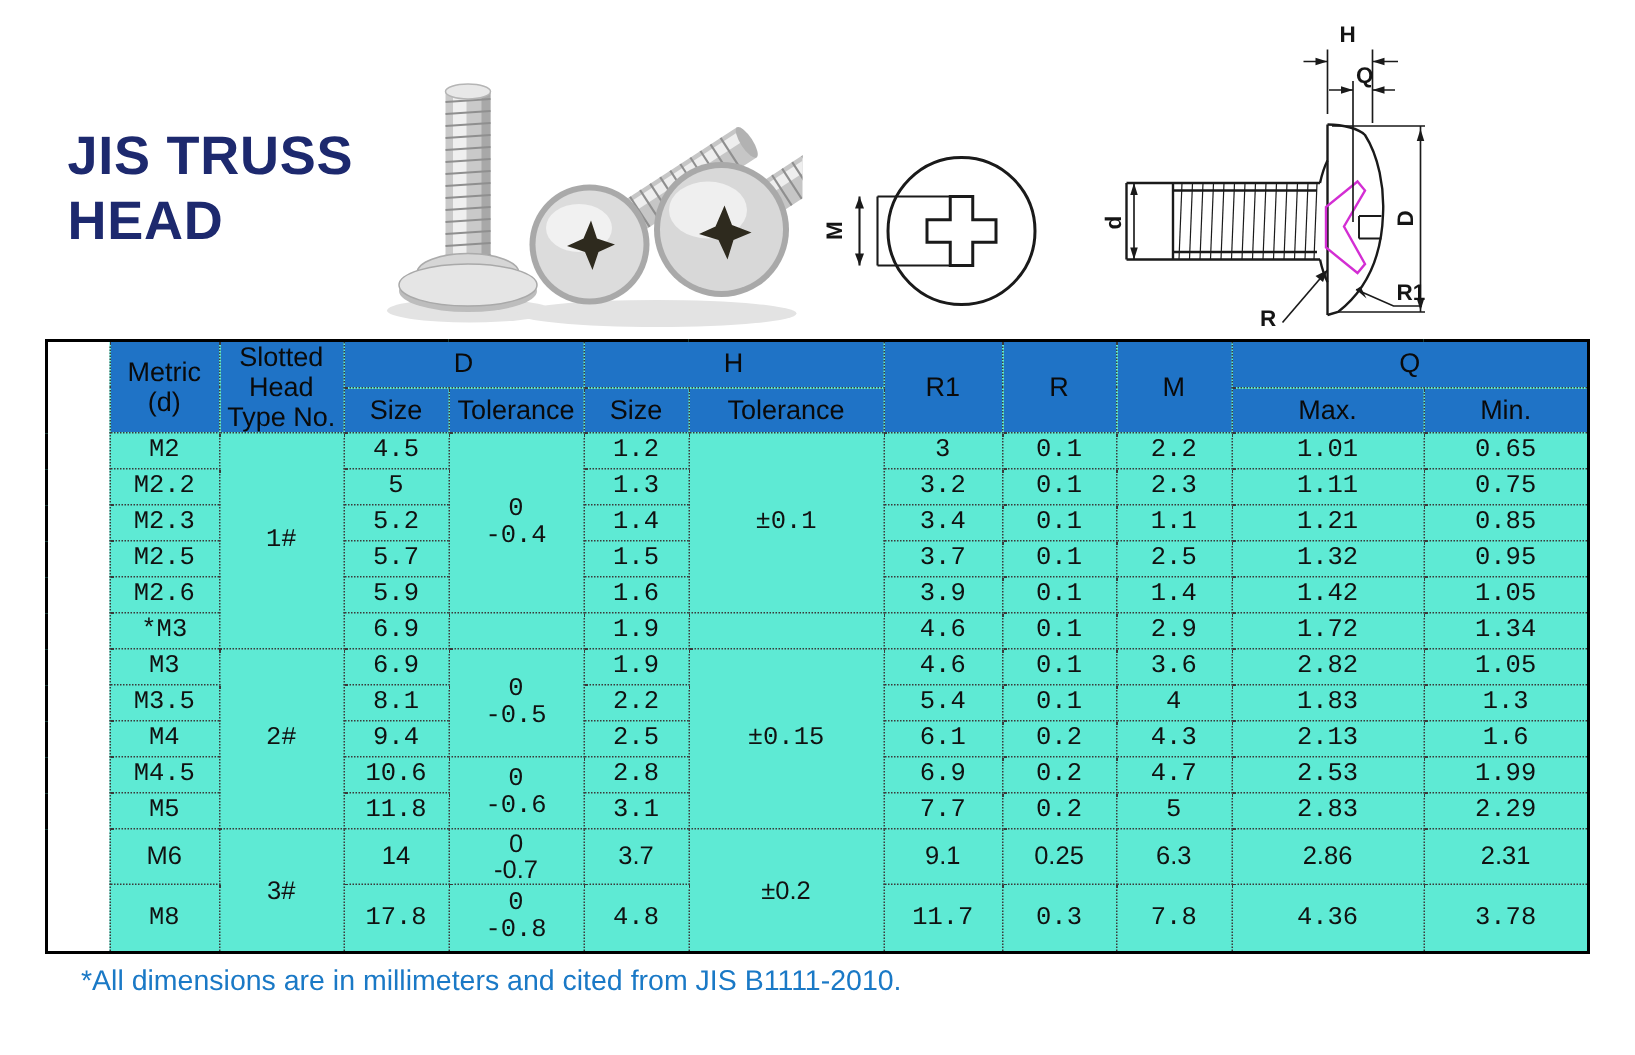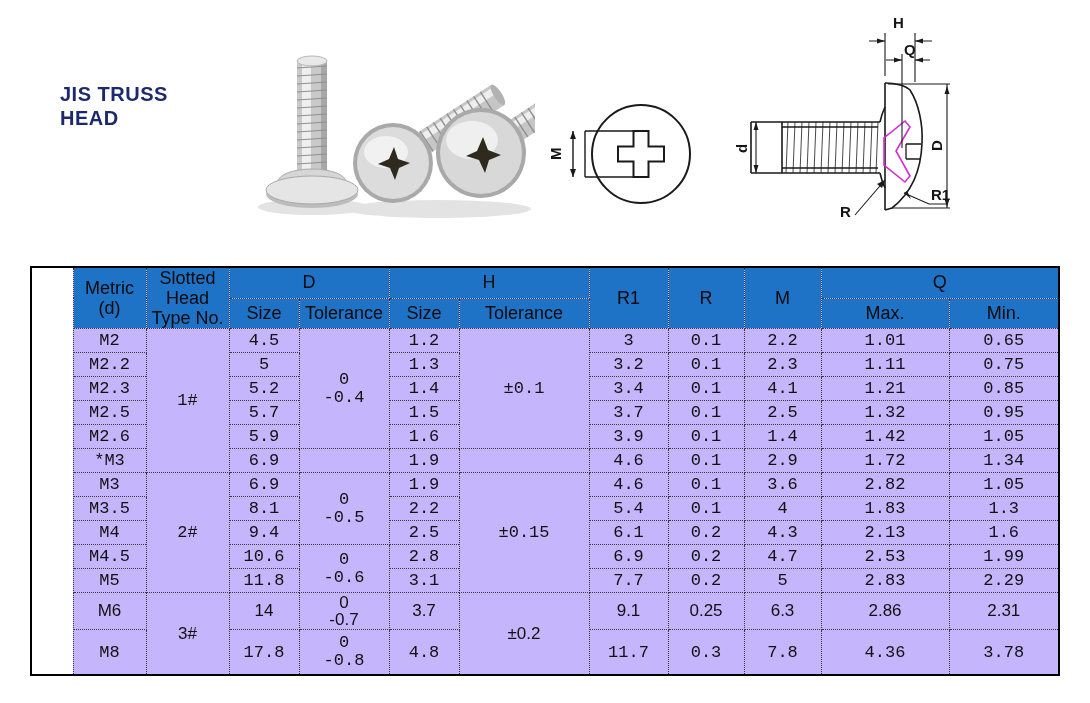--- a/index.html
+++ b/index.html
@@ -1,30 +1,30 @@
 <!DOCTYPE html>
 <html><head>
 <meta charset="utf-8">
 <style>
   html,body{margin:0;padding:0;background:#ffffff;}
   body{width:1090px;height:703px;position:relative;overflow:hidden;
        font-family:"Liberation Sans",sans-serif;color:#111;}
   .page{position:absolute;inset:0;background:#fff;}
 
-  .title{position:absolute;left:60px;top:82px;font-size:20px;font-weight:bold;
+  .title{position:absolute;left:45px;top:82px;font-size:36px;font-weight:bold;
          color:#1d296e;line-height:1.2;white-space:pre-line;letter-spacing:.5px;}
   .footnote{position:absolute;left:54px;top:644px;font-size:19px;color:#1a79c6;}
 
   .screws{position:absolute;left:243px;top:40px;width:292px;height:184px;}
   .frontview{position:absolute;left:543px;top:86px;width:178px;height:136px;}
   .sideview{position:absolute;left:736px;top:8px;width:350px;height:214px;}
   svg text{font-family:"Liberation Sans",sans-serif;font-size:15px;font-weight:bold;fill:#151515;}
 
   table.spec{position:absolute;left:30px;top:226px;width:1028px;
-             border-collapse:collapse;table-layout:fixed;border:2px solid #000;background:#c4b5fd;margin-top:40px;}
+             border-collapse:collapse;table-layout:fixed;border:2px solid #000;background:#5eead4;}
   table.spec td{border:1px dotted #3a3a3a;text-align:center;vertical-align:middle;
                 font-size:17px;padding:0;overflow:hidden;}
   table.spec td.hd{background:#1f73c6;color:#0a0a0a;font-size:18px;}
   tr.hr1{height:31px;} tr.hr2{height:30px;}
   tr.dr{height:24px;font-family:Liberation Mono, monospace;} tr.t1{height:37px;} tr.t2{height:45px;font-family:Liberation Mono, monospace;}
   td.sideband{background:#fff;}
   .pre{white-space:pre-line;line-height:1.12;}
   .tol{white-space:pre-line;line-height:1.05;}
 </style>
 </head>
@@ -255,21 +255,21 @@
         <td>2.3</td>
         <td>1.11</td>
         <td>0.75</td>
       </tr>
       <tr class="dr">
         <td>M2.3</td>
         <td>5.2</td>
         <td>1.4</td>
         <td>3.4</td>
         <td>0.1</td>
-        <td>4.1</td>
+        <td>1.1</td>
         <td>1.21</td>
         <td>0.85</td>
       </tr>
       <tr class="dr">
         <td>M2.5</td>
         <td>5.7</td>
         <td>1.5</td>
         <td>3.7</td>
         <td>0.1</td>
         <td>2.5</td>
@@ -376,13 +376,14 @@
         <td>4.8</td>
         <td>11.7</td>
         <td>0.3</td>
         <td>7.8</td>
         <td>4.36</td>
         <td>3.78</td>
       </tr>
     </tbody>
   </table>
 
+  <div class="footnote">*All dimensions are in millimeters and cited from JIS B1111-2010.</div>
 </div>
 
 </body></html>

